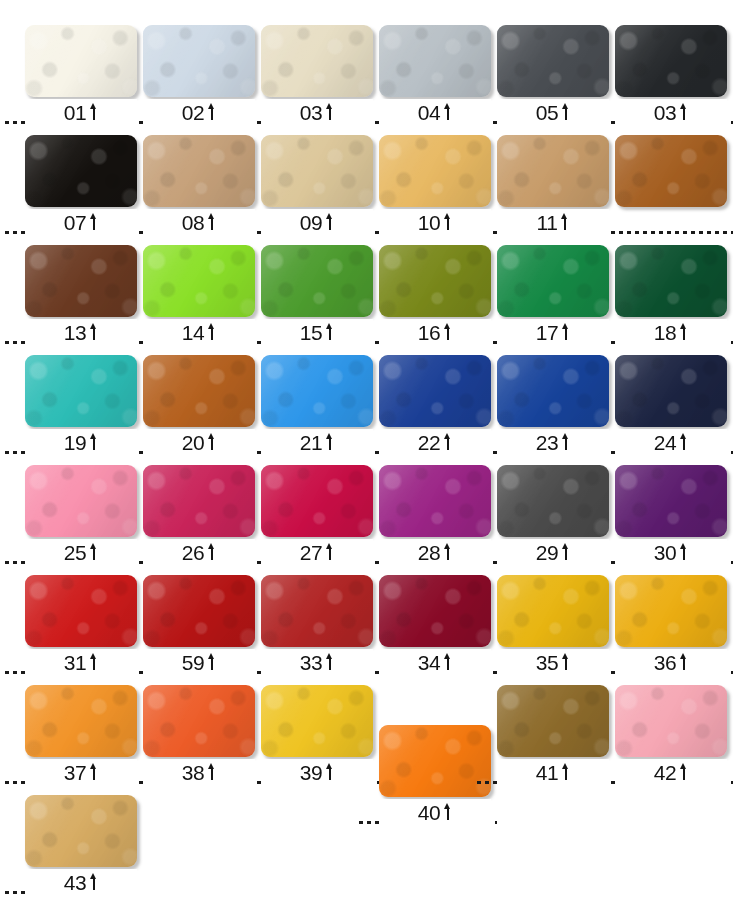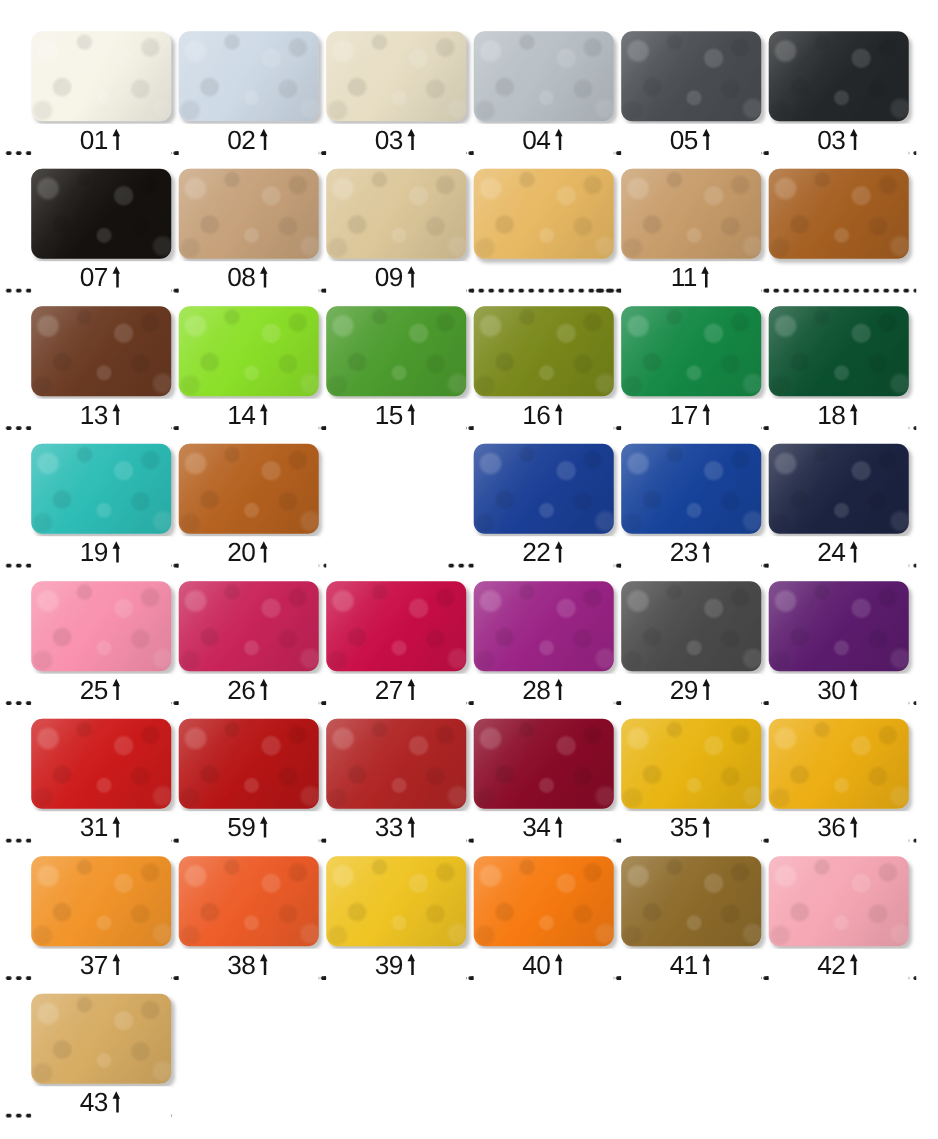--- a/index.html
+++ b/index.html
@@ -248,20 +248,24 @@
           <span class="swatch-number">09</span>
           <span class="arrow-up"></span>
         </div>
       </div>
       <div class="swatch-cell" style="left: 354px;">
         <div class="dotted-rule"></div>
         <div class="swatch-chip" title="golden-tan" style="background: rgb(232, 185, 99);">
           <div class="tex"></div>
           <div class="sheen"></div>
         </div>
+        <div class="swatch-label">
+          <span class="swatch-number">10</span>
+          <span class="arrow-up"></span>
+        </div>
       </div>
       <div class="swatch-cell" style="left: 472px;">
         <div class="dotted-rule"></div>
         <div class="swatch-chip" title="camel" style="background: rgb(199, 156, 106);">
           <div class="tex"></div>
           <div class="sheen"></div>
         </div>
         <div class="swatch-label">
           <span class="swatch-number">11</span>
           <span class="arrow-up"></span>
@@ -359,20 +363,31 @@
         <div class="dotted-rule"></div>
         <div class="swatch-chip" title="rust-orange" style="background: rgb(181, 97, 31);">
           <div class="tex"></div>
           <div class="sheen"></div>
         </div>
         <div class="swatch-label">
           <span class="swatch-number">20</span>
           <span class="arrow-up"></span>
         </div>
       </div>
+      <div class="swatch-cell" style="left: 236px;">
+        <div class="dotted-rule"></div>
+        <div class="swatch-chip" title="sky-blue" style="background: rgb(46, 151, 234);">
+          <div class="tex"></div>
+          <div class="sheen"></div>
+        </div>
+        <div class="swatch-label">
+          <span class="swatch-number">21</span>
+          <span class="arrow-up"></span>
+        </div>
+      </div>
       <div class="swatch-cell" style="left: 354px;">
         <div class="dotted-rule"></div>
         <div class="swatch-chip" title="royal-blue" style="background: rgb(27, 63, 150);">
           <div class="tex"></div>
           <div class="sheen"></div>
         </div>
         <div class="swatch-label">
           <span class="swatch-number">22</span>
           <span class="arrow-up"></span>
         </div>
@@ -563,21 +578,21 @@
         <div class="dotted-rule"></div>
         <div class="swatch-chip" title="yellow" style="background: rgb(239, 196, 35);">
           <div class="tex"></div>
           <div class="sheen"></div>
         </div>
         <div class="swatch-label">
           <span class="swatch-number">39</span>
           <span class="arrow-up"></span>
         </div>
       </div>
-      <div class="swatch-cell" style="left: 354px;">
+      <div class="swatch-cell" style="left: 354px; margin-top: 40px;">
         <div class="dotted-rule"></div>
         <div class="swatch-chip" title="bright-orange" style="background: rgb(247, 122, 16);">
           <div class="tex"></div>
           <div class="sheen"></div>
         </div>
         <div class="swatch-label">
           <span class="swatch-number">40</span>
           <span class="arrow-up"></span>
         </div>
       </div>

